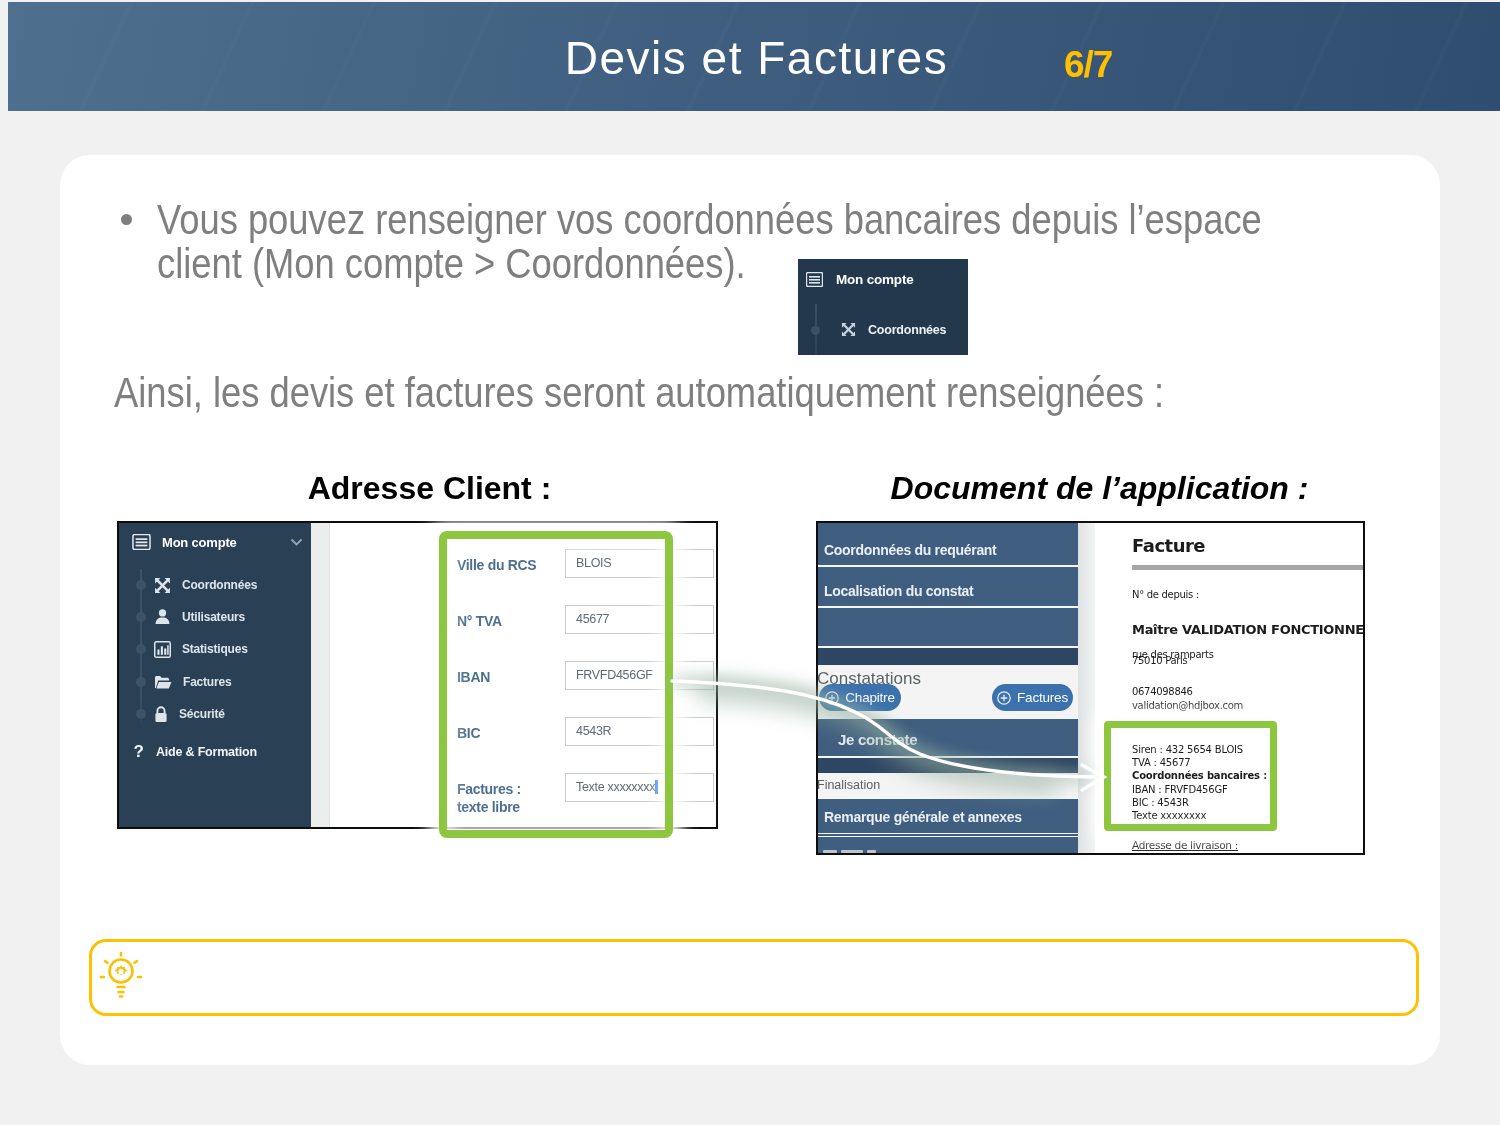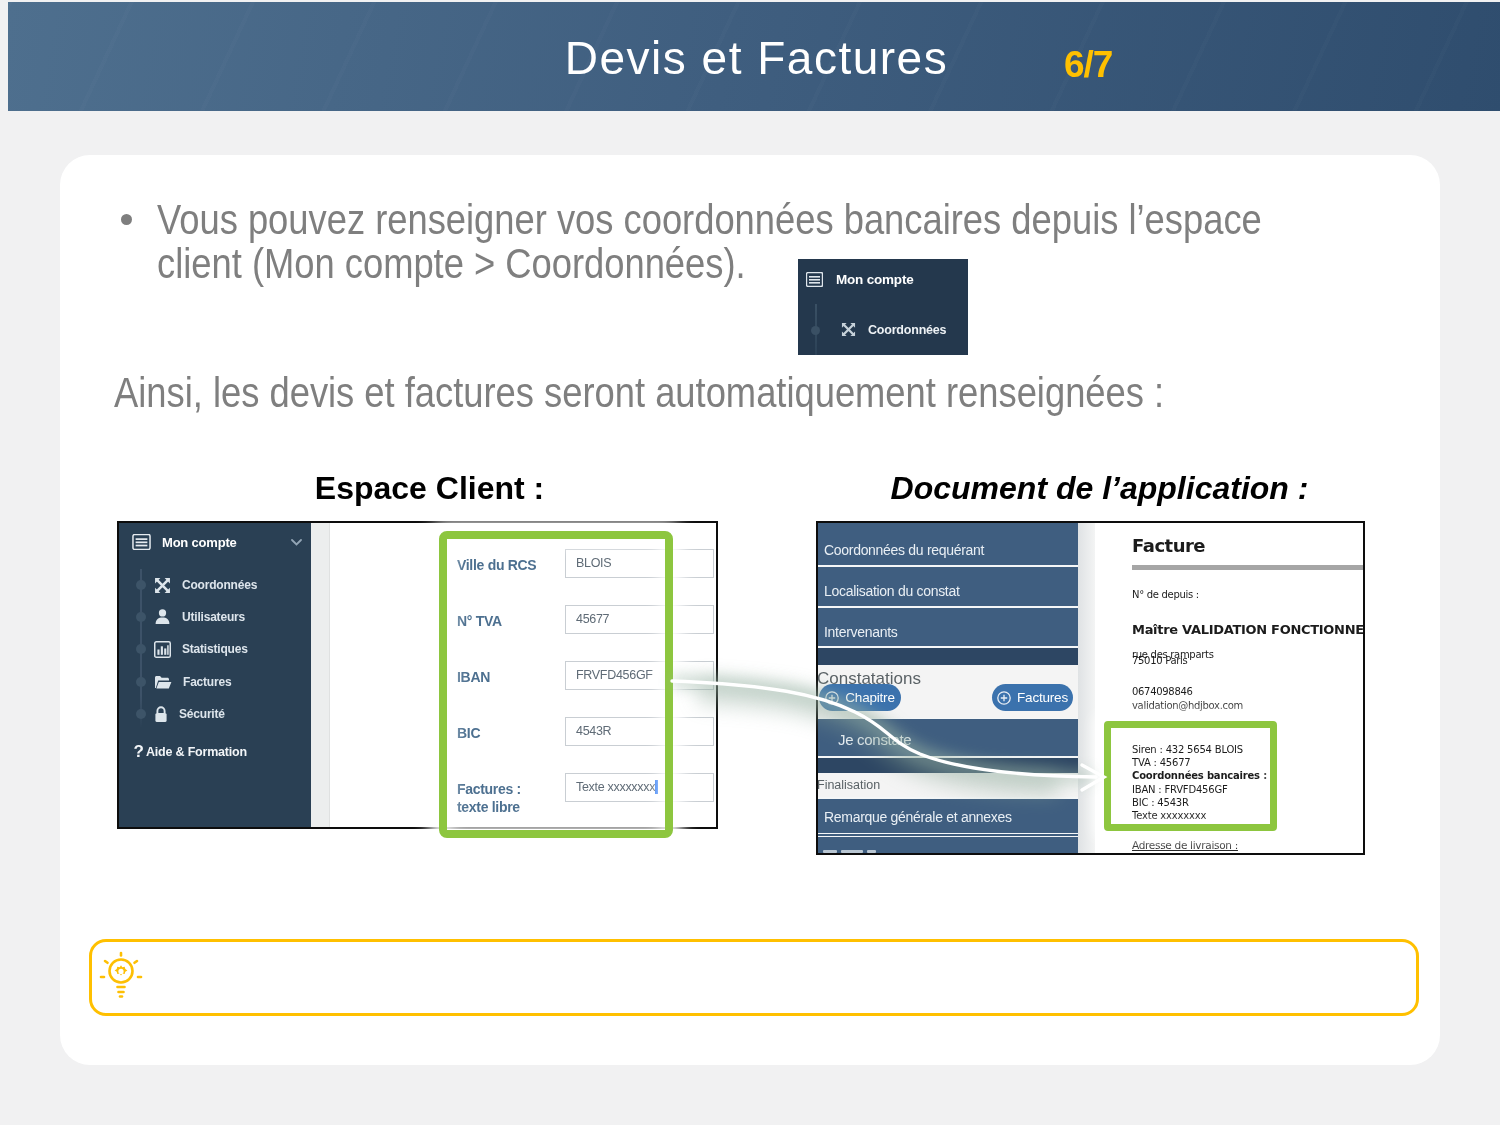--- a/index.html
+++ b/index.html
@@ -47,38 +47,38 @@
   .ls-sidebar { position:absolute; left:0; top:0; width:192px; height:304px; background:#2a4054; }
   .ls-main { position:absolute; left:13px; top:11px; display:flex; align-items:center; width:170px; }
   .ls-main .txt { margin-left:11px; color:#ffffff; font-weight:bold; font-size:13px; letter-spacing:-0.2px; }
   .ls-main .chev { margin-left:auto; color:#8fa0b0; }
   .ls-vline { position:absolute; left:20.5px; top:46px; width:2px; height:159px; background:linear-gradient(#3d5268 80%, rgba(61,82,104,0)); }
   .ls-item { position:absolute; left:35px; display:flex; align-items:center; color:#dde5ec; font-size:12px; font-weight:bold; letter-spacing:-0.2px; height:18px; }
   .ls-item .txt { margin-left:11px; }
   .ls-item-dot { position:absolute; left:16.5px; width:10px; height:10px; border-radius:50%; background:#3d5468; }
   .ls-help { position:absolute; left:12px; top:219px; display:flex; align-items:center; color:#f2f5f8; font-weight:bold; font-size:12.5px; letter-spacing:-0.2px; }
   .ls-help .qm { font-size:17px; width:15px; text-align:center; }
-  .ls-help .txt { margin-left:0; }
+  .ls-help .txt { margin-left:10px; }
   .ls-strip { position:absolute; left:192px; top:0; width:19px; height:304px; background:#eceeee; border-right:1px solid #dfe1e1; }
   .ls-field-label { position:absolute; left:338px; width:110px; font-size:14px; font-weight:bold; color:#4d7090; line-height:18px; letter-spacing:-0.3px; }
   .ls-input { position:absolute; left:446px; width:149px; height:29px; border:1px solid #c9ced3; background:#fff;
     font-size:12.5px; color:#5f6b76; line-height:27px; padding-left:10px; white-space:nowrap; letter-spacing:-0.3px; }
   .ls-cursor { display:inline-block; width:3px; height:14px; background:#2f7bf6; vertical-align:-2.5px; }
   .hl-box { position:absolute; border:8px solid #8dc63f; border-radius:8px;
     box-shadow: 0 0 16px 10px rgba(255,255,255,0.95), inset 0 0 14px 6px rgba(255,255,255,0.9); }
   .hl-left { left:439px; top:531px; width:234px; height:307px; }
   .hl-right { left:286px; top:198px; width:173px; height:110px; border-width:7px; border-radius:4px;
     box-shadow: 0 0 14px 9px rgba(255,255,255,0.95), inset 0 0 8px 2px rgba(255,255,255,0.8); }
 
   
   .right-shot { position:absolute; left:816px; top:521px; width:549px; height:334px;
     border:2px solid #0d0d0d; background:#ffffff; overflow:hidden; }
   .rs-nav { position:absolute; left:0; top:0; width:260px; height:330px; background:#3f5e80; }
   .rs-sec { position:absolute; left:0; width:260px; background:#3f5e80; color:#e9eff4; }
-  .rs-sec .lbl { position:absolute; left:6px; font-size:14px; font-weight:normal; letter-spacing:-0.3px; }
+  .rs-sec .lbl { position:absolute; left:6px; font-size:14px; font-weight:bold; letter-spacing:-0.3px; }
   .rs-sep { position:absolute; left:0; width:260px; height:2px; background:#f5f7f8; }
   .rs-darkband { position:absolute; left:0; width:260px; background:#2d4663; }
   .rs-lightband { position:absolute; left:0; width:260px; background:#f4f4f4; color:#5a6266; }
   .rs-btn { position:absolute; height:27px; border-radius:13.5px; background:#3b72ad; color:#ffffff;
     font-size:13.5px; letter-spacing:-0.2px; display:flex; align-items:center; justify-content:center; gap:6px; }
   .rs-strip { position:absolute; left:260px; top:0; width:17px; height:330px; background:linear-gradient(90deg,#dfe2e4,#f3f4f4); }
 
   .doc { font-family:"DejaVu Sans", sans-serif; color:#1c1c1c; }
   .doc-title { position:absolute; left:314px; top:12px; font-size:18px; font-weight:bold; letter-spacing:-0.5px; }
   .doc-bar { position:absolute; left:314px; top:42px; width:231px; height:4.5px; background:#a6a6a6; }
@@ -139,21 +139,21 @@
               <path d="M15 1 L15 6 L10 1 Z" stroke="none"></path>
               <path d="M1 15 L1 10 L6 15 Z" stroke="none"></path>
               <path d="M15 15 L10 15 L15 10 Z" stroke="none"></path>
             </g>
           </svg>
       </span>
       <span class="txt">Coordonnées</span>
     </div>
   </div>
 
-  <div class="col-title left">Espace Client :</div>
+  <div class="col-title left">Adresse Client :</div>
   <div class="col-title right">Document de l’application :</div>
 
   <div class="left-shot">
     <div class="ls-sidebar">
       <div class="ls-main">
         <span class="icon">
           <svg width="19" height="16" viewBox="0 0 17 15">
               <rect x="0.5" y="0.5" width="16" height="14" rx="1.5" fill="none" stroke="#e6ebf0" stroke-width="1.4"></rect>
               <rect x="3" y="4" width="11" height="1.6" fill="#e6ebf0"></rect>
               <rect x="3" y="7" width="11" height="1.6" fill="#e6ebf0"></rect>
@@ -260,23 +260,20 @@
   <div class="right-shot">
     <div class="rs-nav">
       <div class="rs-sec" style="top:0; height:41.5px">
         <span class="lbl" style="top:19px">Coordonnées du requérant</span>
       </div>
       <div class="rs-sep" style="top:41.5px"></div>
       <div class="rs-sec" style="top:43.5px; height:39px">
         <span class="lbl" style="top:16px">Localisation du constat</span>
       </div>
       <div class="rs-sep" style="top:82.5px"></div>
-      <div class="rs-sec" style="top:84.5px; height:38.5px">
-        <span class="lbl" style="top:16px">Intervenants</span>
-      </div>
       <div class="rs-sep" style="top:123px"></div>
       <div class="rs-darkband" style="top:125px; height:17px"></div>
 
       <div class="rs-lightband" style="top:142px; height:53px">
         <div style="position:absolute; left:-1px; top:4px; font-size:17px">Constatations</div>
         <div class="rs-btn" style="left:1px; top:19px; width:82px">
           <span class="icon"><svg width="14" height="14" viewBox="0 0 14 14">
                 <circle cx="7" cy="7" r="6.2" fill="none" stroke="#e8eef5" stroke-width="1.3"></circle>
                 <path d="M7 3.8 L7 10.2 M3.8 7 L10.2 7" stroke="#e8eef5" stroke-width="1.3"></path>
               </svg></span>

